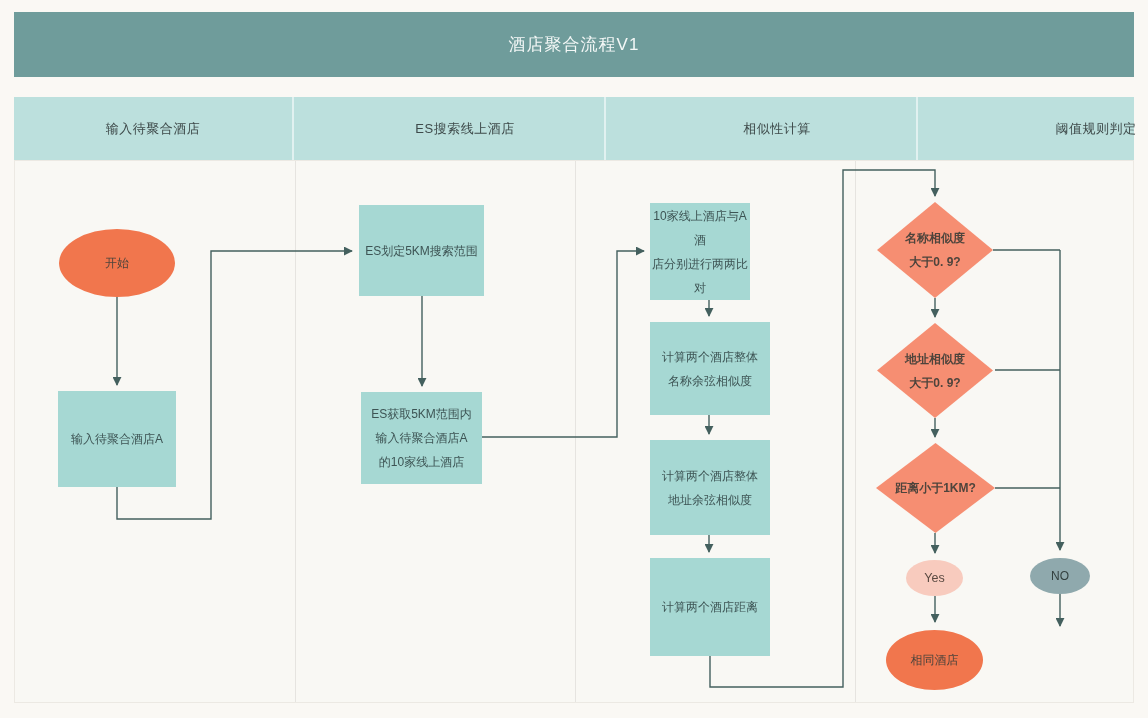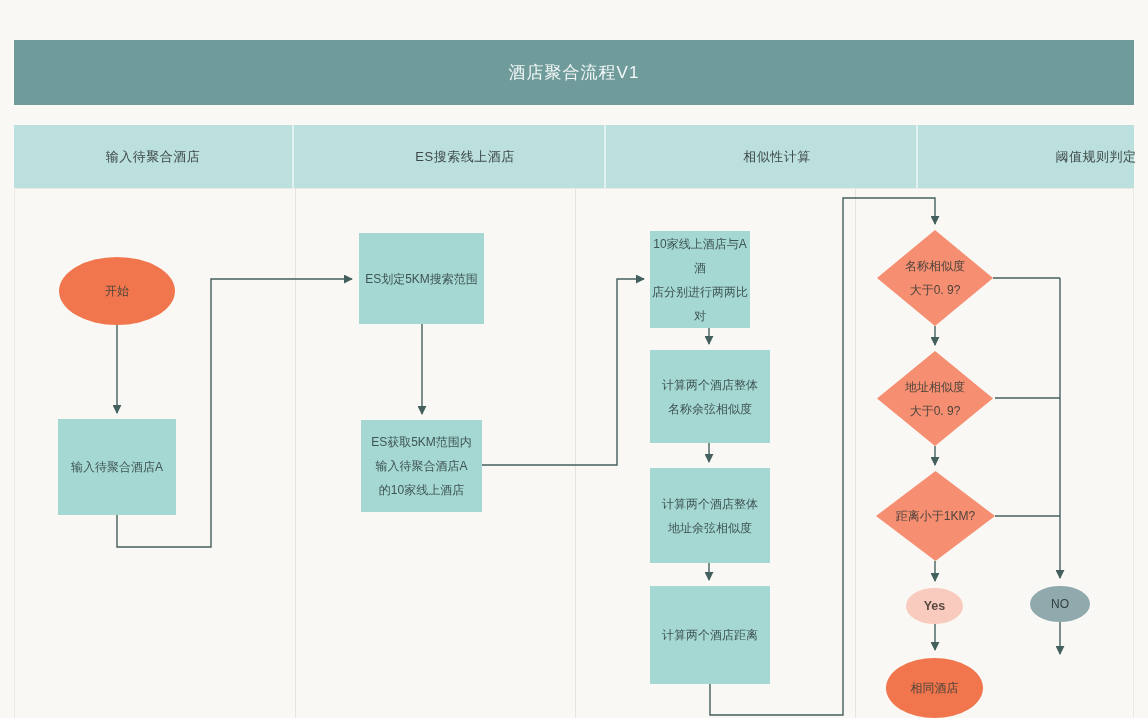--- a/index.html
+++ b/index.html
@@ -7,21 +7,21 @@
     --start_fill:#F1764D; --decision_fill:#F68E72; --yes_fill:#F8CBBE;
     --no_fill:#8FA9AD; --reject_fill:#68948F; --reject_border:#EDA28F;
     --connector:#44605E; --ink_teal:#3D5454; --ink_warm:#4E443C; --header_ink:#3E4A4A;
   }
   html,body{margin:0;padding:0;}
   body{
     width:1148px;height:718px;background:#FAF8F4;
     font-family:"Liberation Sans","DejaVu Sans",sans-serif;
     position:relative;overflow:hidden;
   }
-  .page{position:absolute;inset:0;margin-top:28px;}
+  .page{position:absolute;inset:0;}
   .title-bar{
     position:absolute;left:14px;top:12px;width:1120px;height:65px;
     background:var(--title_bar);display:flex;align-items:center;justify-content:center;
   }
   .title-bar span{color:#F4F8F7;font-size:17px;letter-spacing:1px;}
   .pool{position:absolute;left:14px;top:97px;width:1120px;height:606px;}
   .lane-headers{
     position:absolute;left:0;top:0;width:100%;height:63px;background:var(--lane_header);
     display:flex;
     gap:32px;
@@ -41,22 +41,23 @@
     position:absolute;display:flex;align-items:center;justify-content:center;
     text-align:center;white-space:pre-line;font-size:12px;line-height:2;
     box-sizing:border-box;
   }
   .rect{background:var(--process_fill);color:var(--ink_teal);}
   .ellipse{border-radius:50%;}
   .start{background:var(--start_fill);color:var(--ink_warm);}
   .diamond{
     background:var(--decision_fill);color:var(--ink_warm);
     clip-path:polygon(50% 0,100% 50%,50% 100%,0 50%);
+    font-weight:bold;
   }
-  .yes{background:var(--yes_fill);color:#5A4A42;font-weight:700;font-size:12.5px;}
+  .yes{background:var(--yes_fill);color:#5A4A42;font-weight:400;font-size:12.5px;}
   .no{background:var(--no_fill);color:#33403F;font-size:12px;}
   .same{background:var(--start_fill);color:var(--ink_warm);}
   .diff{background:var(--reject_fill);color:#2E4440;border:2px solid var(--reject_border);}
   svg.wires{position:absolute;inset:0;pointer-events:none;}
   svg.wires path{fill:none;stroke:var(--connector);stroke-width:1.4;}
   svg.wires .arrowhead{fill:var(--connector);stroke:none;}
 </style>
 </head>
 <body>
 

